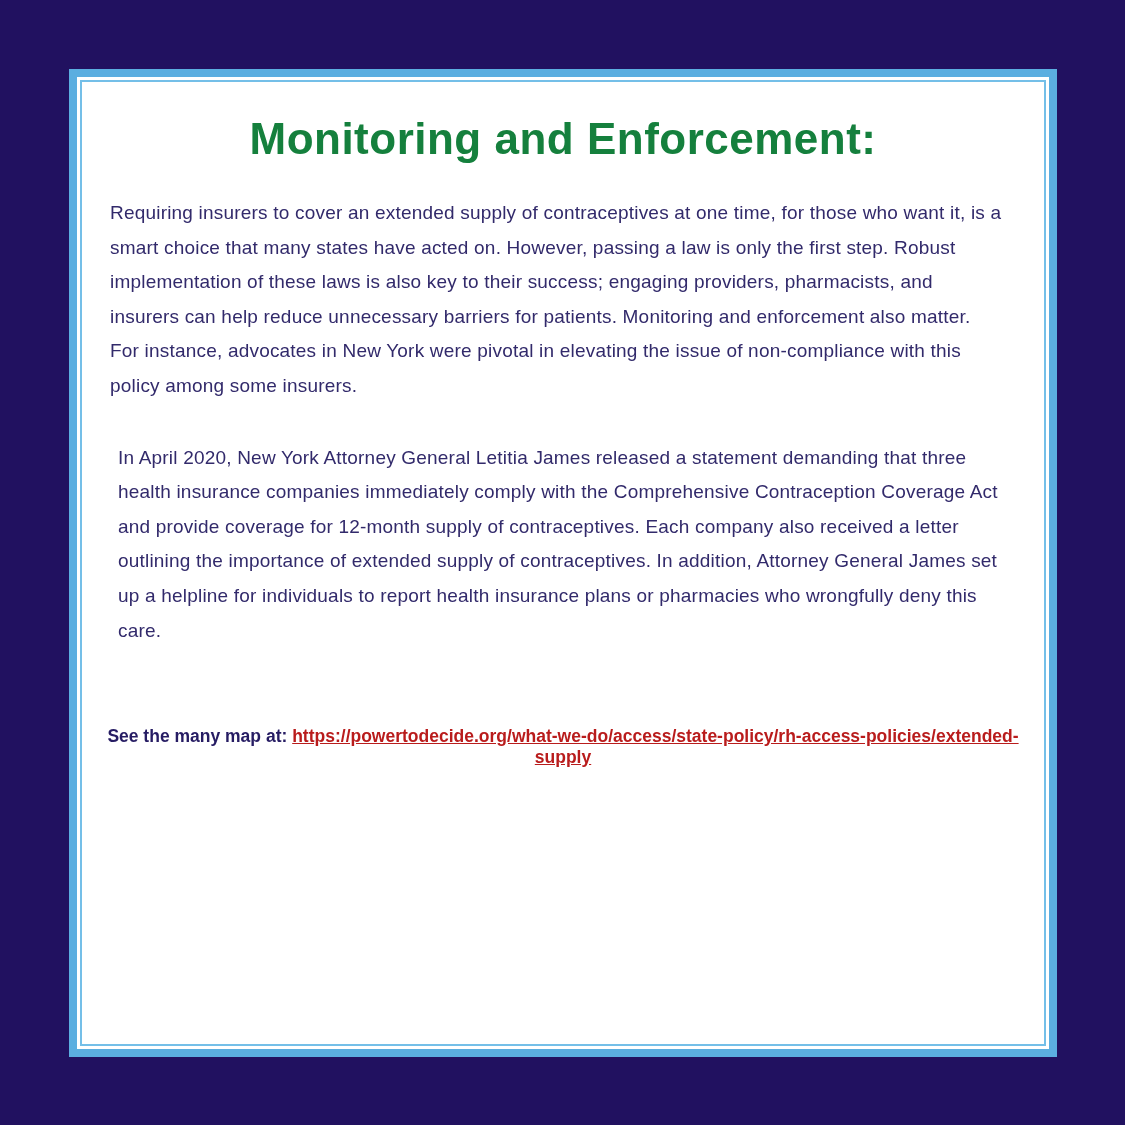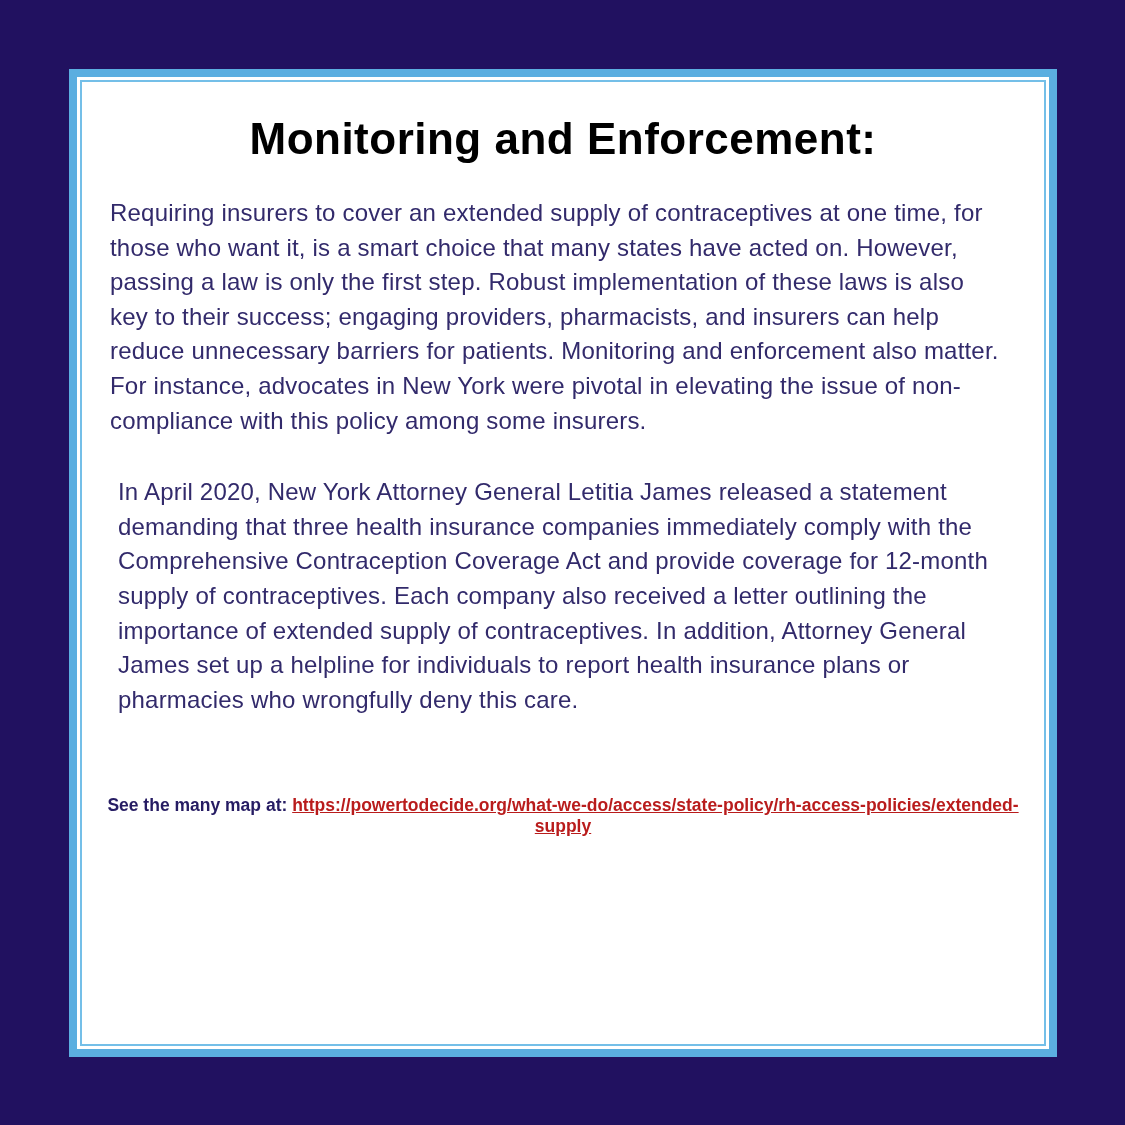--- a/index.html
+++ b/index.html
@@ -25,26 +25,26 @@
     border: 2px solid #74bfe8;
     background: #ffffff;
     overflow: hidden;
   }
   .title {
     margin-top: 26px;
     text-align: center;
     font-size: 44px;
     line-height: 62px;
     font-weight: bold;
-    color: #000000;
+    color: #15803d;
     letter-spacing: 0.5px;
   }
   .body-text {
     margin: 26px 40px 0 28px;
-    font-size: 24px;
+    font-size: 19px;
     line-height: 34.6px;
     color: #322a6b;
     letter-spacing: 0.2px;
   }
   .body-text.second {
     margin-top: 37px;
     margin-left: 36px;
   }
   .footer-note {
     margin-top: 78px;

